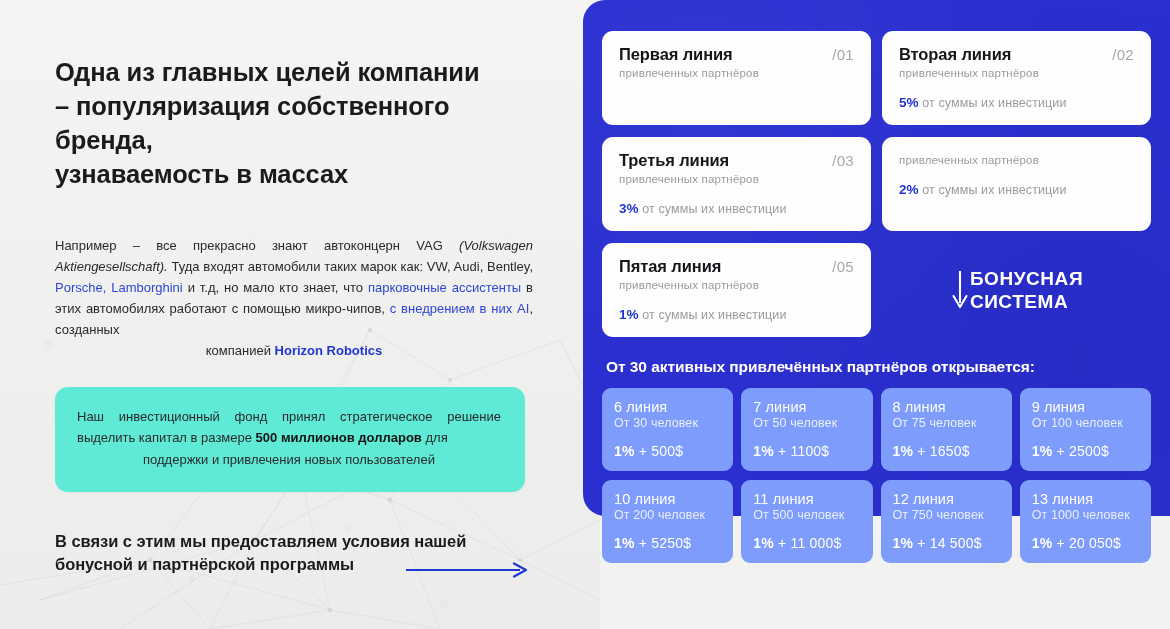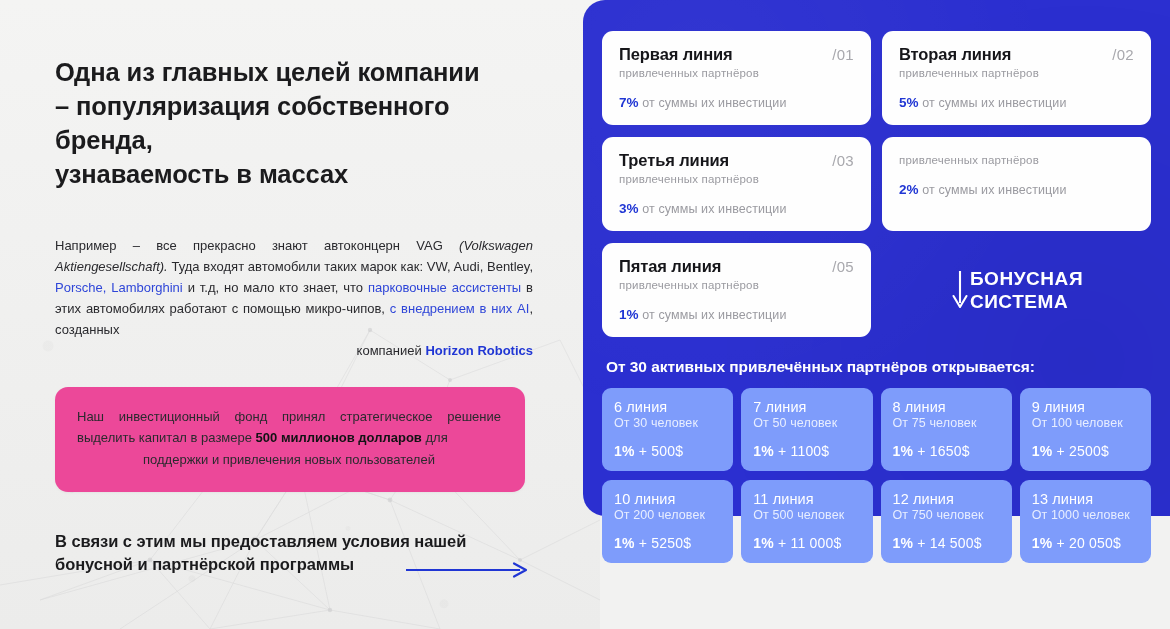--- a/index.html
+++ b/index.html
@@ -61,26 +61,26 @@
     font-size: 13px;
     line-height: 1.62;
     color: #2a2a2e;
     max-width: 478px;
     text-align: justify;
     text-justify: inter-word;
   }
   #intro-paragraph .it { font-style: italic; }
   #intro-paragraph .bl { color: #2f46d8; }
   #intro-paragraph .bl-b { color: #2036d4; font-weight: 700; font-style: normal; }
-  #intro-paragraph .lastline { display: block; text-align: right; }
+  #intro-paragraph .lastline { display: block; text-align: center; }
 
   #highlight-card {
     margin-top: 26px;
     width: 470px;
-    background: #ec4899;
+    background: #5eead4;
     border-radius: 13px;
     padding: 19px 24px 21px 22px;
     box-shadow: 0 1px 3px rgba(0,0,0,.045);
   }
   #highlight-text {
     font-size: 13px;
     line-height: 1.66;
     color: #2a2a2e;
     text-align: justify;
     text-justify: inter-word;
@@ -308,21 +308,20 @@
   <div id="blue-panel">
 
     <div class="line-grid">
 
       <div class="line-card">
         <div class="line-card-head">
           <span class="line-card-title">Первая линия</span>
           <span class="line-card-num">/01</span>
         </div>
         <div class="line-card-sub">привлеченных  партнёров</div>
-        <div class="line-card-foot"><span class="line-card-pct">7%</span><span> от суммы их инвестиции</span></div>
       </div>
 
       <div class="line-card">
         <div class="line-card-head">
           <span class="line-card-title">Вторая линия</span>
           <span class="line-card-num">/02</span>
         </div>
         <div class="line-card-sub">привлеченных  партнёров</div>
         <div class="line-card-foot"><span class="line-card-pct">5%</span><span> от суммы их инвестиции</span></div>
       </div>

